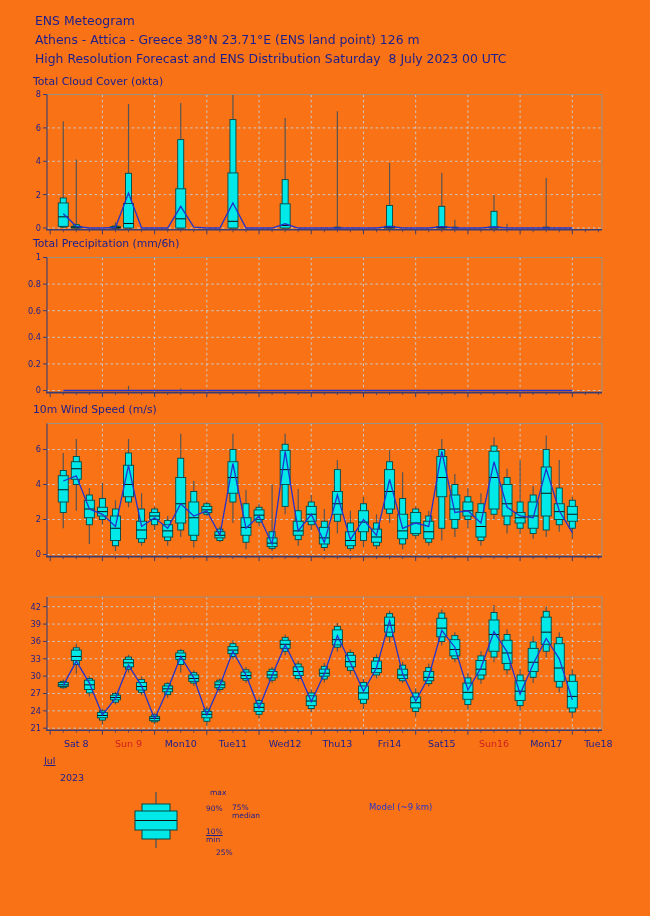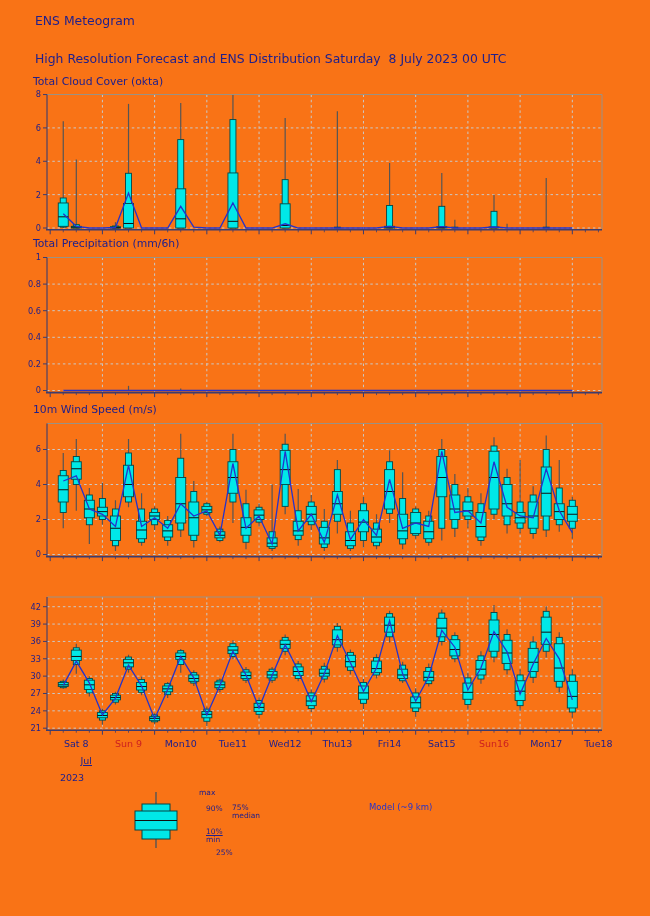--- a/index.html
+++ b/index.html
@@ -3,35 +3,36 @@
 <meta charset="utf-8">
 <style>
   html,body{margin:0;padding:0;background:#ffffff;}
   .page{position:relative;width:650px;height:916px;background:#f97316;overflow:hidden;
         font-family:"DejaVu Sans",sans-serif;}
   .hdr{position:absolute;left:35px;color:#20208c;font-size:12.4px;white-space:pre;}
   #hdr1{top:13px;} #hdr2{top:32px;} #hdr3{top:51px;}
   .ptitle{position:absolute;left:33px;color:#20208c;font-size:10.8px;white-space:pre;}
   #pt0{top:75px;} #pt1{top:237px;} #pt2{top:403px;} #pt3{top:577px;}
   #chart{position:absolute;left:0;top:0;}
-  .xmonth{position:absolute;left:52px;top:755px;width:40px;text-align:right;
+  .xmonth{position:absolute;left:44px;top:755px;width:40px;text-align:left;
           color:#20208c;font-size:9.5px;text-decoration:underline;}
   .xyear{position:absolute;left:52px;top:772px;width:40px;text-align:center;
          color:#20208c;font-size:9.5px;}
   .lg{position:absolute;color:#20208c;font-size:7.5px;line-height:1;}
-  #lg-max{left:199px;top:789px;} #lg-90{left:206px;top:797px;margin-top:8px;}
+  #lg-max{left:210px;top:789px;} #lg-90{left:206px;top:797px;margin-top:8px;}
   #lg-75{left:232px;top:804px;} #lg-med{left:232px;top:811.5px;} #lg-25{left:216px;top:819px;margin-top:30px;}
   #lg-10{left:206px;top:828px;text-decoration:underline;} #lg-min{left:206px;top:836px;}
   #lg-model{position:absolute;left:369px;top:802px;color:#2433cc;font-size:8.5px;}
 </style>
 </head>
 <body>
 
 <div class="page">
   <div class="hdr" id="hdr1">ENS Meteogram</div>
+  <div class="hdr" id="hdr2">Athens - Attica - Greece 38°N 23.71°E (ENS land point) 126 m</div>
   <div class="hdr" id="hdr3">High Resolution Forecast and ENS Distribution Saturday  8 July 2023 00 UTC</div>
 
   <svg id="chart" width="650" height="916">
       <g>
         <line x1="102.412" y1="94.5" x2="102.412" y2="229.8" stroke="#c9c9c9" stroke-width="1" stroke-dasharray="2.5,2.8"></line>
         <line x1="154.62400000000002" y1="94.5" x2="154.62400000000002" y2="229.8" stroke="#c9c9c9" stroke-width="1" stroke-dasharray="2.5,2.8"></line>
         <line x1="206.836" y1="94.5" x2="206.836" y2="229.8" stroke="#c9c9c9" stroke-width="1" stroke-dasharray="2.5,2.8"></line>
         <line x1="259.048" y1="94.5" x2="259.048" y2="229.8" stroke="#c9c9c9" stroke-width="1" stroke-dasharray="2.5,2.8"></line>
         <line x1="311.26" y1="94.5" x2="311.26" y2="229.8" stroke="#c9c9c9" stroke-width="1" stroke-dasharray="2.5,2.8"></line>
         <line x1="363.472" y1="94.5" x2="363.472" y2="229.8" stroke="#c9c9c9" stroke-width="1" stroke-dasharray="2.5,2.8"></line>

